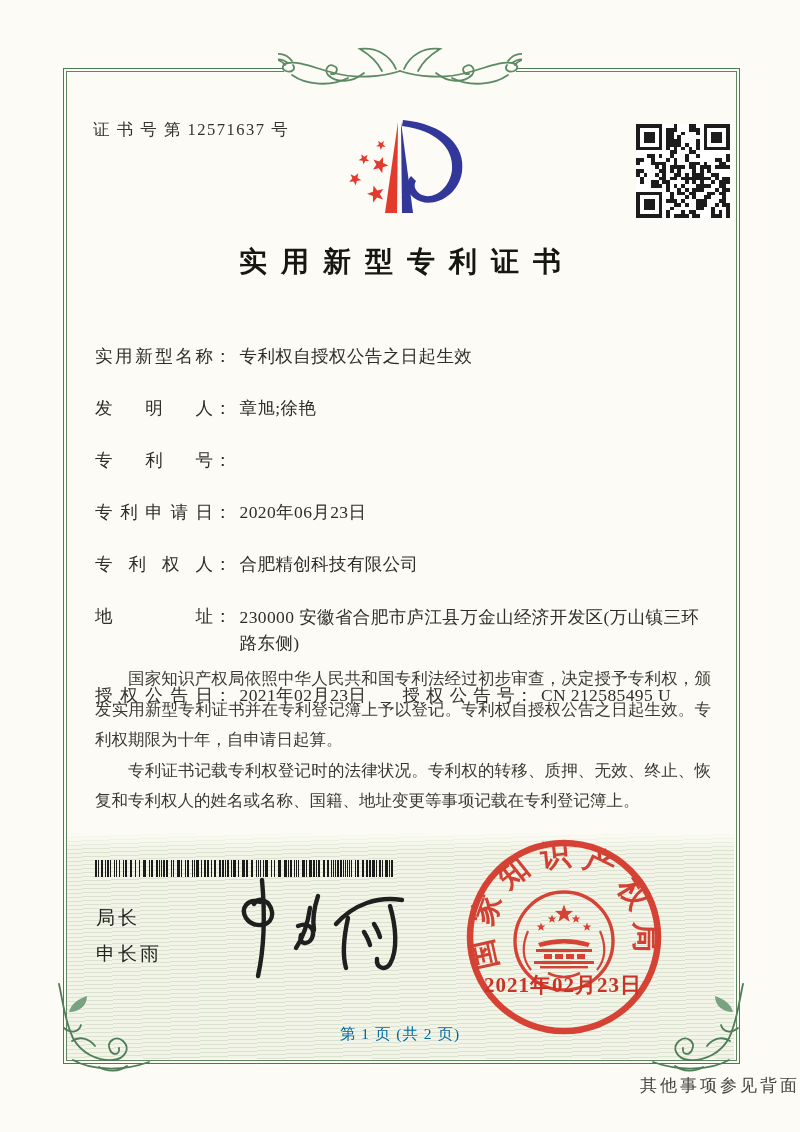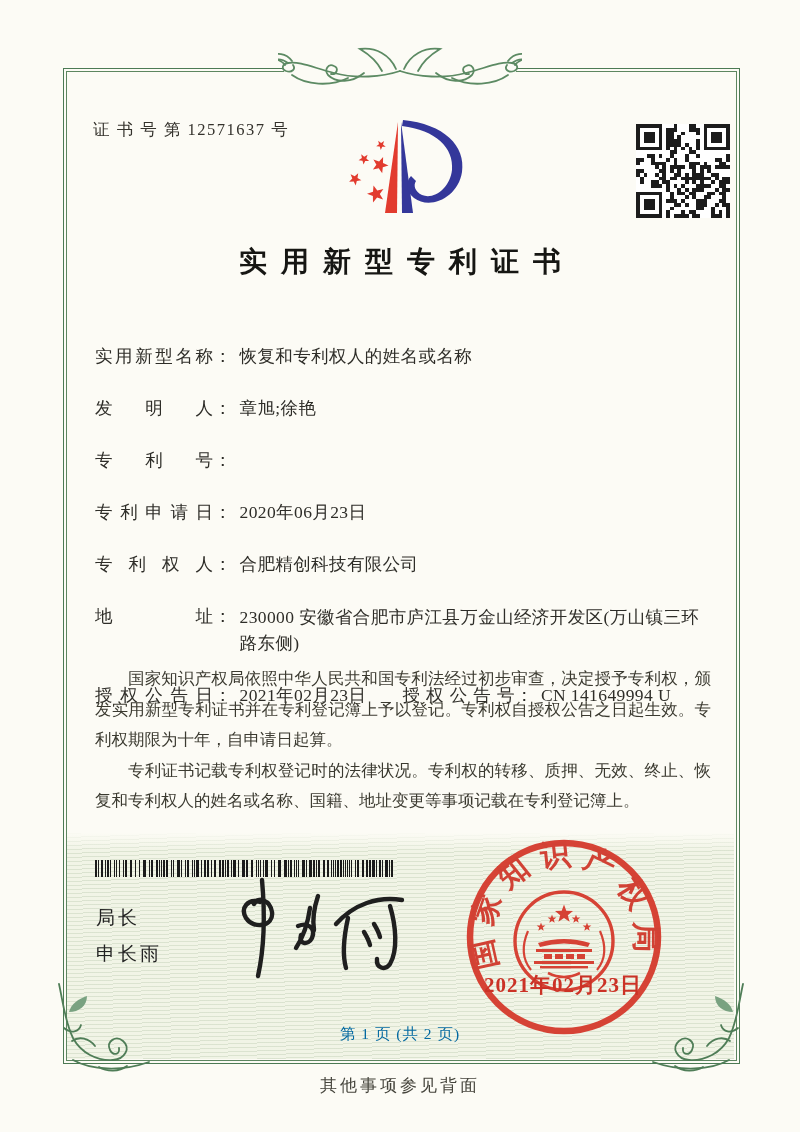--- a/index.html
+++ b/index.html
@@ -50,21 +50,21 @@
   .signer-title{position:absolute;left:96px;top:905px;z-index:2;
     font-family:"Liberation Sans","DejaVu Sans",sans-serif;font-size:19px;letter-spacing:3px;color:#222;}
   .signer-name{position:absolute;left:96px;top:941px;z-index:2;
     font-family:"Liberation Sans","DejaVu Sans",sans-serif;font-size:19px;letter-spacing:3px;color:#222;}
   .signature{position:absolute;left:218px;top:874px;z-index:2;}
   .seal{position:absolute;left:461px;top:834px;z-index:3;opacity:.94;}
   .seal-date{position:absolute;left:460px;top:971px;width:206px;z-index:4;text-align:center;
     font-size:21px;font-weight:700;letter-spacing:1px;color:#cb3226;}
   .page-no{position:absolute;left:0;right:0;top:1024px;text-align:center;z-index:2;
     font-size:15.5px;letter-spacing:1px;color:#0369a1;}
-  .back-note{position:absolute;left:0;right:0;top:1074px;text-align:center;z-index:2;
+  .back-note{position:absolute;left:0;right:0;top:1074px;text-align:right;z-index:2;
     font-size:17px;letter-spacing:3px;color:#45443c;}
 </style>
 </head>
 <body>
 
 <div class="band"></div>
 <div class="frame">
   <div class="frame-inner"></div>
 </div>
 
@@ -429,21 +429,21 @@
     <rect x="22" y="24" width="1" height="1" fill="#1c1c1c"></rect>
     <rect x="24" y="24" width="1" height="1" fill="#1c1c1c"></rect>
   </svg>
 
 <div class="title">实用新型专利证书</div>
 
 <div class="fields">
   <div class="row">
     <span class="lbl">实用新型名称</span>
       <span class="colon">：</span>
-      <span class="val">恢复和专利权人的姓名或名称</span>
+      <span class="val">专利权自授权公告之日起生效</span>
   </div>
   <div class="row">
     <span class="lbl">发明人</span>
       <span class="colon">：</span>
       <span class="val">章旭;徐艳</span>
   </div>
   <div class="row">
     <span class="lbl">专利号</span>
       <span class="colon">：</span>
   </div>
@@ -462,21 +462,21 @@
       <span class="colon">：</span>
       <span class="val">230000 安徽省合肥市庐江县万金山经济开发区(万山镇三环路东侧)</span>
   </div>
   <div class="row row-grant">
     <span class="lbl">授权公告日</span>
       <span class="colon">：</span>
       <span class="val" style="flex:0 0 auto;">2021年02月23日</span>
     <span class="pair2">
       <span class="lbl">授权公告号</span>
         <span class="colon">：</span>
-        <span class="val">CN 141649994 U</span>
+        <span class="val">CN 212585495 U</span>
     </span>
   </div>
 </div>
 
 <div class="paras">
   <p>国家知识产权局依照中华人民共和国专利法经过初步审查，决定授予专利权，颁发实用新型专利证书并在专利登记簿上予以登记。专利权自授权公告之日起生效。专利权期限为十年，自申请日起算。</p>
   <p>专利证书记载专利权登记时的法律状况。专利权的转移、质押、无效、终止、恢复和专利权人的姓名或名称、国籍、地址变更等事项记载在专利登记簿上。</p>
 </div>
 
 <svg class="barcode" id="barcode" width="306" height="17">

